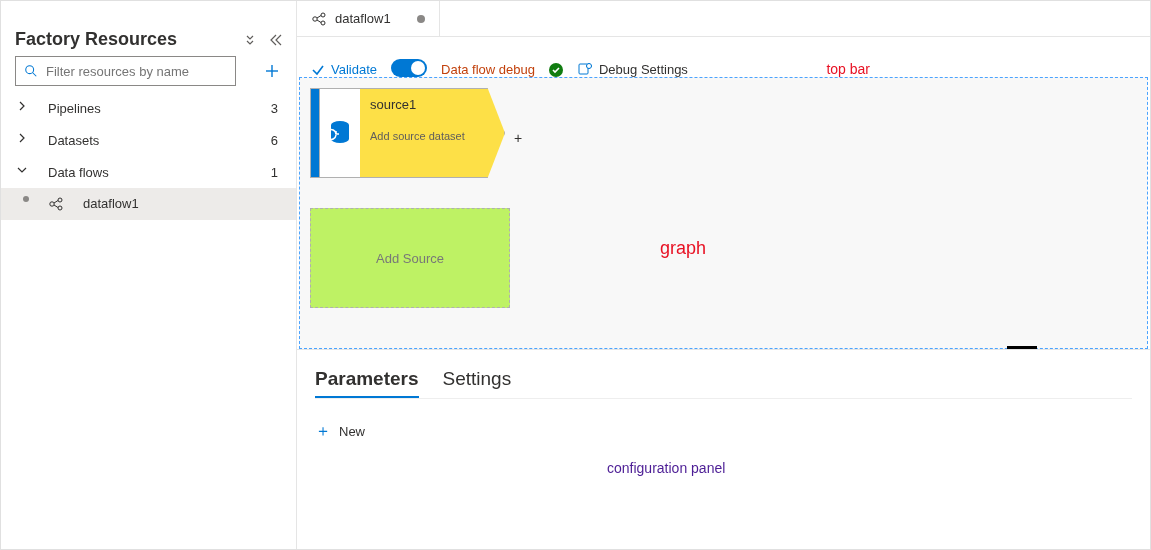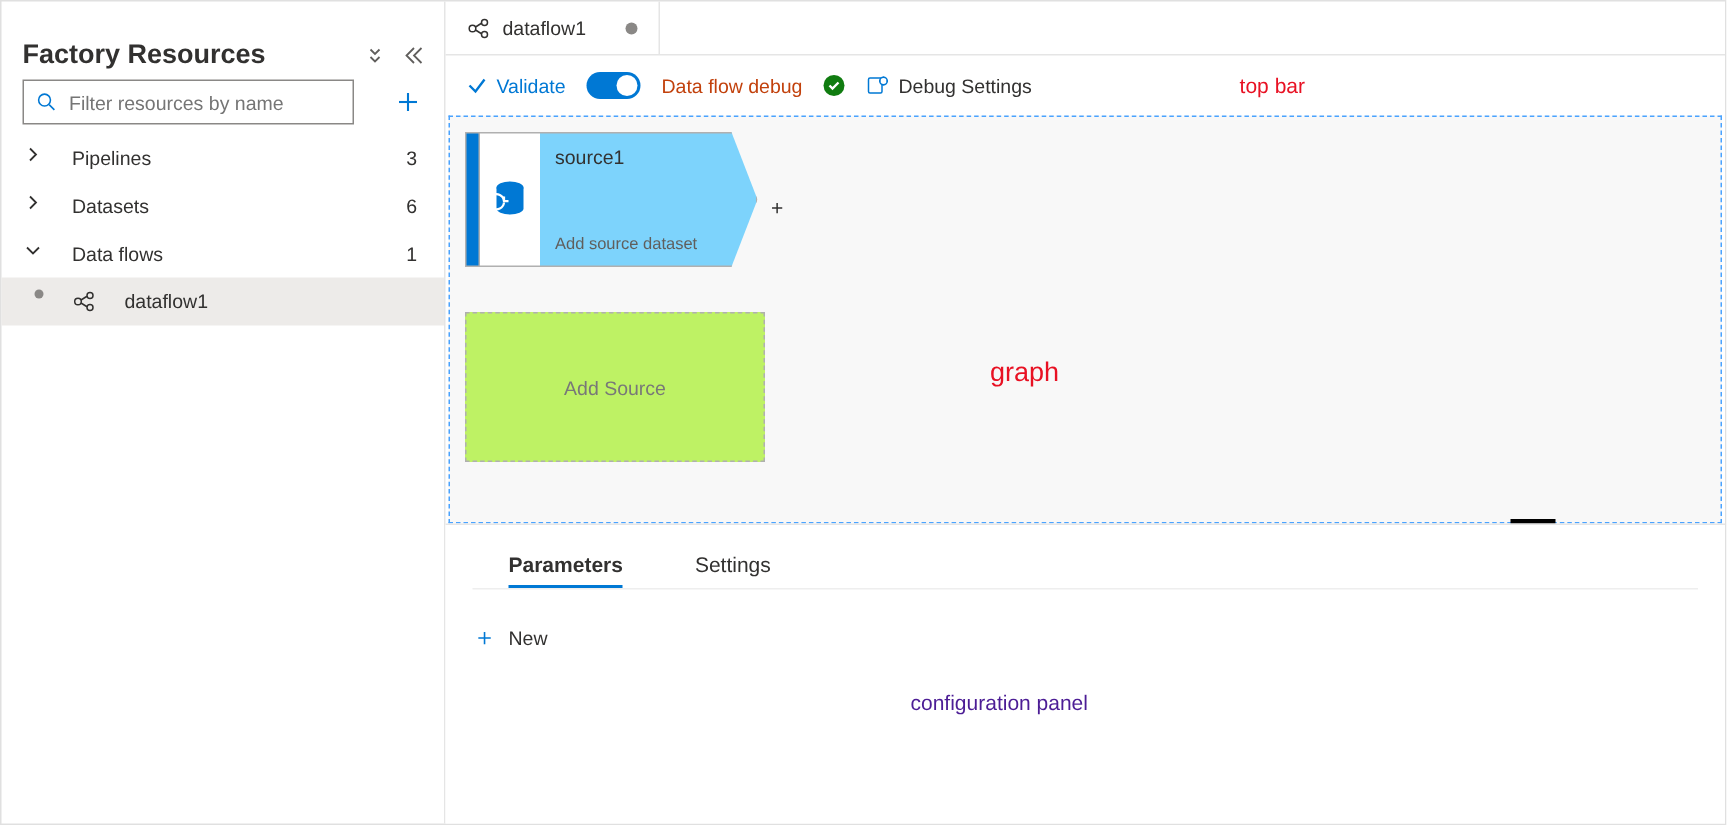--- a/index.html
+++ b/index.html
@@ -1,21 +1,21 @@
 <!DOCTYPE html>
 <html><head>
 <meta charset="utf-8">
 <style>
   * { box-sizing: border-box; }
   html, body { margin: 0; padding: 0; font-family: "Segoe UI", Arial, sans-serif; font-size: 13px; color: #323130; }
   .app { display: flex; width: 1151px; height: 550px; border: 1px solid #e0e0e0; background: #fff; }
 
   
   .sidebar { width: 296px; border-right: 1px solid #e5e5e5; display: flex; flex-direction: column; }
-  .sidebar-header { display: flex; align-items: center; justify-content: space-between; padding: 25px 14px 6px 14px; }
+  .sidebar-header { display: flex; align-items: center; justify-content: space-between; padding: 8px 14px 6px 14px; margin-top: 20px; }
   .sidebar-title { font-size: 18px; font-weight: 600; }
   .sidebar-hdr-icons { display: flex; gap: 12px; }
   .chev { width: 14px; height: 14px; display: inline-flex; align-items: center; justify-content: center; }
   .filter-row { display: flex; align-items: center; padding: 0 10px 6px 14px; gap: 22px; }
   .filter-box { flex: 1; display: flex; align-items: center; border: 1px solid #8a8886; height: 30px; padding: 0 8px; gap: 6px; }
   .filter-box input { border: none; outline: none; flex: 1; font-size: 13px; color: #605e5c; }
   .plus-btn { width: 28px; height: 28px; display: flex; align-items: center; justify-content: center; color: #0078d4; }
 
   .tree { padding: 0; }
   .tree-row { display: flex; align-items: center; justify-content: space-between; height: 32px; padding: 0 18px 0 16px; cursor: pointer; }
@@ -25,45 +25,45 @@
   .tree-sub.selected { background: #edebe9; }
   .dot { width: 6px; height: 6px; border-radius: 50%; background: #8a8886; display: inline-block; }
   .caret { width: 12px; height: 12px; display: inline-flex; }
 
   
   .main { flex: 1; display: flex; flex-direction: column; position: relative; }
   .tabbar { display: flex; align-items: center; height: 36px; border-bottom: 1px solid #e5e5e5; }
   .tab { display: flex; align-items: center; gap: 8px; padding: 0 14px; height: 100%; border-right: 1px solid #e5e5e5; position: relative; }
   .tab .dirty { width: 8px; height: 8px; border-radius: 50%; background: #8a8886; margin-left: 18px; }
 
-  .toolbar { display: flex; align-items: center; height: 40px; padding: 0 14px; gap: 14px; position: relative; }
+  .toolbar { display: flex; align-items: flex-end; height: 40px; padding: 0 14px; gap: 14px; position: relative; }
   .validate { display: flex; align-items: center; gap: 6px; color: #0078d4; }
   .toggle { width: 36px; height: 18px; background: #0078d4; border-radius: 9px; position: relative; }
   .toggle .knob { position: absolute; right: 2px; top: 2px; width: 14px; height: 14px; background: #fff; border-radius: 50%; }
   .debug-label { color: #c2410c; }
   .status-ok { width: 14px; height: 14px; border-radius: 50%; background: #107c10; display: inline-flex; align-items: center; justify-content: center; }
   .debugset { display: flex; align-items: center; gap: 6px; color: #323130; }
   .toolbar-ann { position: absolute; right: 280px; color: #e81123; font-size: 14px; }
 
   .canvas { flex: 1; position: relative; background: #f8f8f8; border: 1px dashed #4aa3ff; margin: 0 2px; }
   .node { position: absolute; top: 10px; left: 10px; display: flex; align-items: stretch; }
   .node-rail { width: 10px; background: #0078d4; border: 1px solid #b0b0b0; }
   .node-icon { width: 40px; display: flex; align-items: center; justify-content: center; background: #fff; border-top: 1px solid #b0b0b0; border-bottom: 1px solid #b0b0b0; }
-  .node-body { width: 145px; height: 90px; background: #7dd3fc; border: 1px solid #b0b0b0; border-left: none; display: flex; flex-direction: column; justify-content: space-between; padding: 8px 10px; position: relative; clip-path: polygon(0 0, 88% 0, 100% 50%, 88% 100%, 0 100%); }
+  .node-body { width: 145px; height: 90px; background: #fde047; border: 1px solid #b0b0b0; border-left: none; display: flex; flex-direction: column; justify-content: flex-start; padding: 8px 10px; position: relative; clip-path: polygon(0 0, 88% 0, 100% 50%, 88% 100%, 0 100%); }
   .node-title { font-size: 13px; }
   .node-sub { font-size: 11px; color: #605e5c; margin-top: 18px; }
   .node-plus { position: absolute; top: 52px; left: 214px; color: #323130; font-size: 14px; }
   .add-source { position: absolute; top: 130px; left: 10px; width: 200px; height: 100px; border: 1px dashed #b0b0b0; display: flex; align-items: center; justify-content: center; color: #787878; background: #bef264; }
   .canvas-ann { position: absolute; top: 160px; left: 360px; color: #e81123; font-size: 18px; }
 
   .resize-handle { position: absolute; right: 110px; bottom: -2px; width: 30px; height: 4px; background: #000; }
 
   .config { height: 200px; border-top: 1px solid #e5e5e5; padding: 12px 18px; position: relative; background: #fff; }
   .cfg-tabs { display: flex; gap: 24px; border-bottom: 1px solid #eee; }
-  .cfg-tab { padding: 6px 0; font-size: 14px; cursor: pointer; margin-left: 24px; }
+  .cfg-tab { padding: 6px 0; font-size: 19px; cursor: pointer; }
   .cfg-tab.active { font-weight: 600; border-bottom: 2px solid #0078d4; color: #323130; }
   .new-btn { display: inline-flex; align-items: center; gap: 8px; margin-top: 22px; color: #323130; }
   .new-btn .plus { color: #0078d4; font-size: 16px; font-weight: 300; }
   .config-ann { position: absolute; top: 110px; left: 310px; color: #4c1d95; font-size: 14px; }
 
   svg { display: block; }
 </style>
 </head>
 <body>
 

